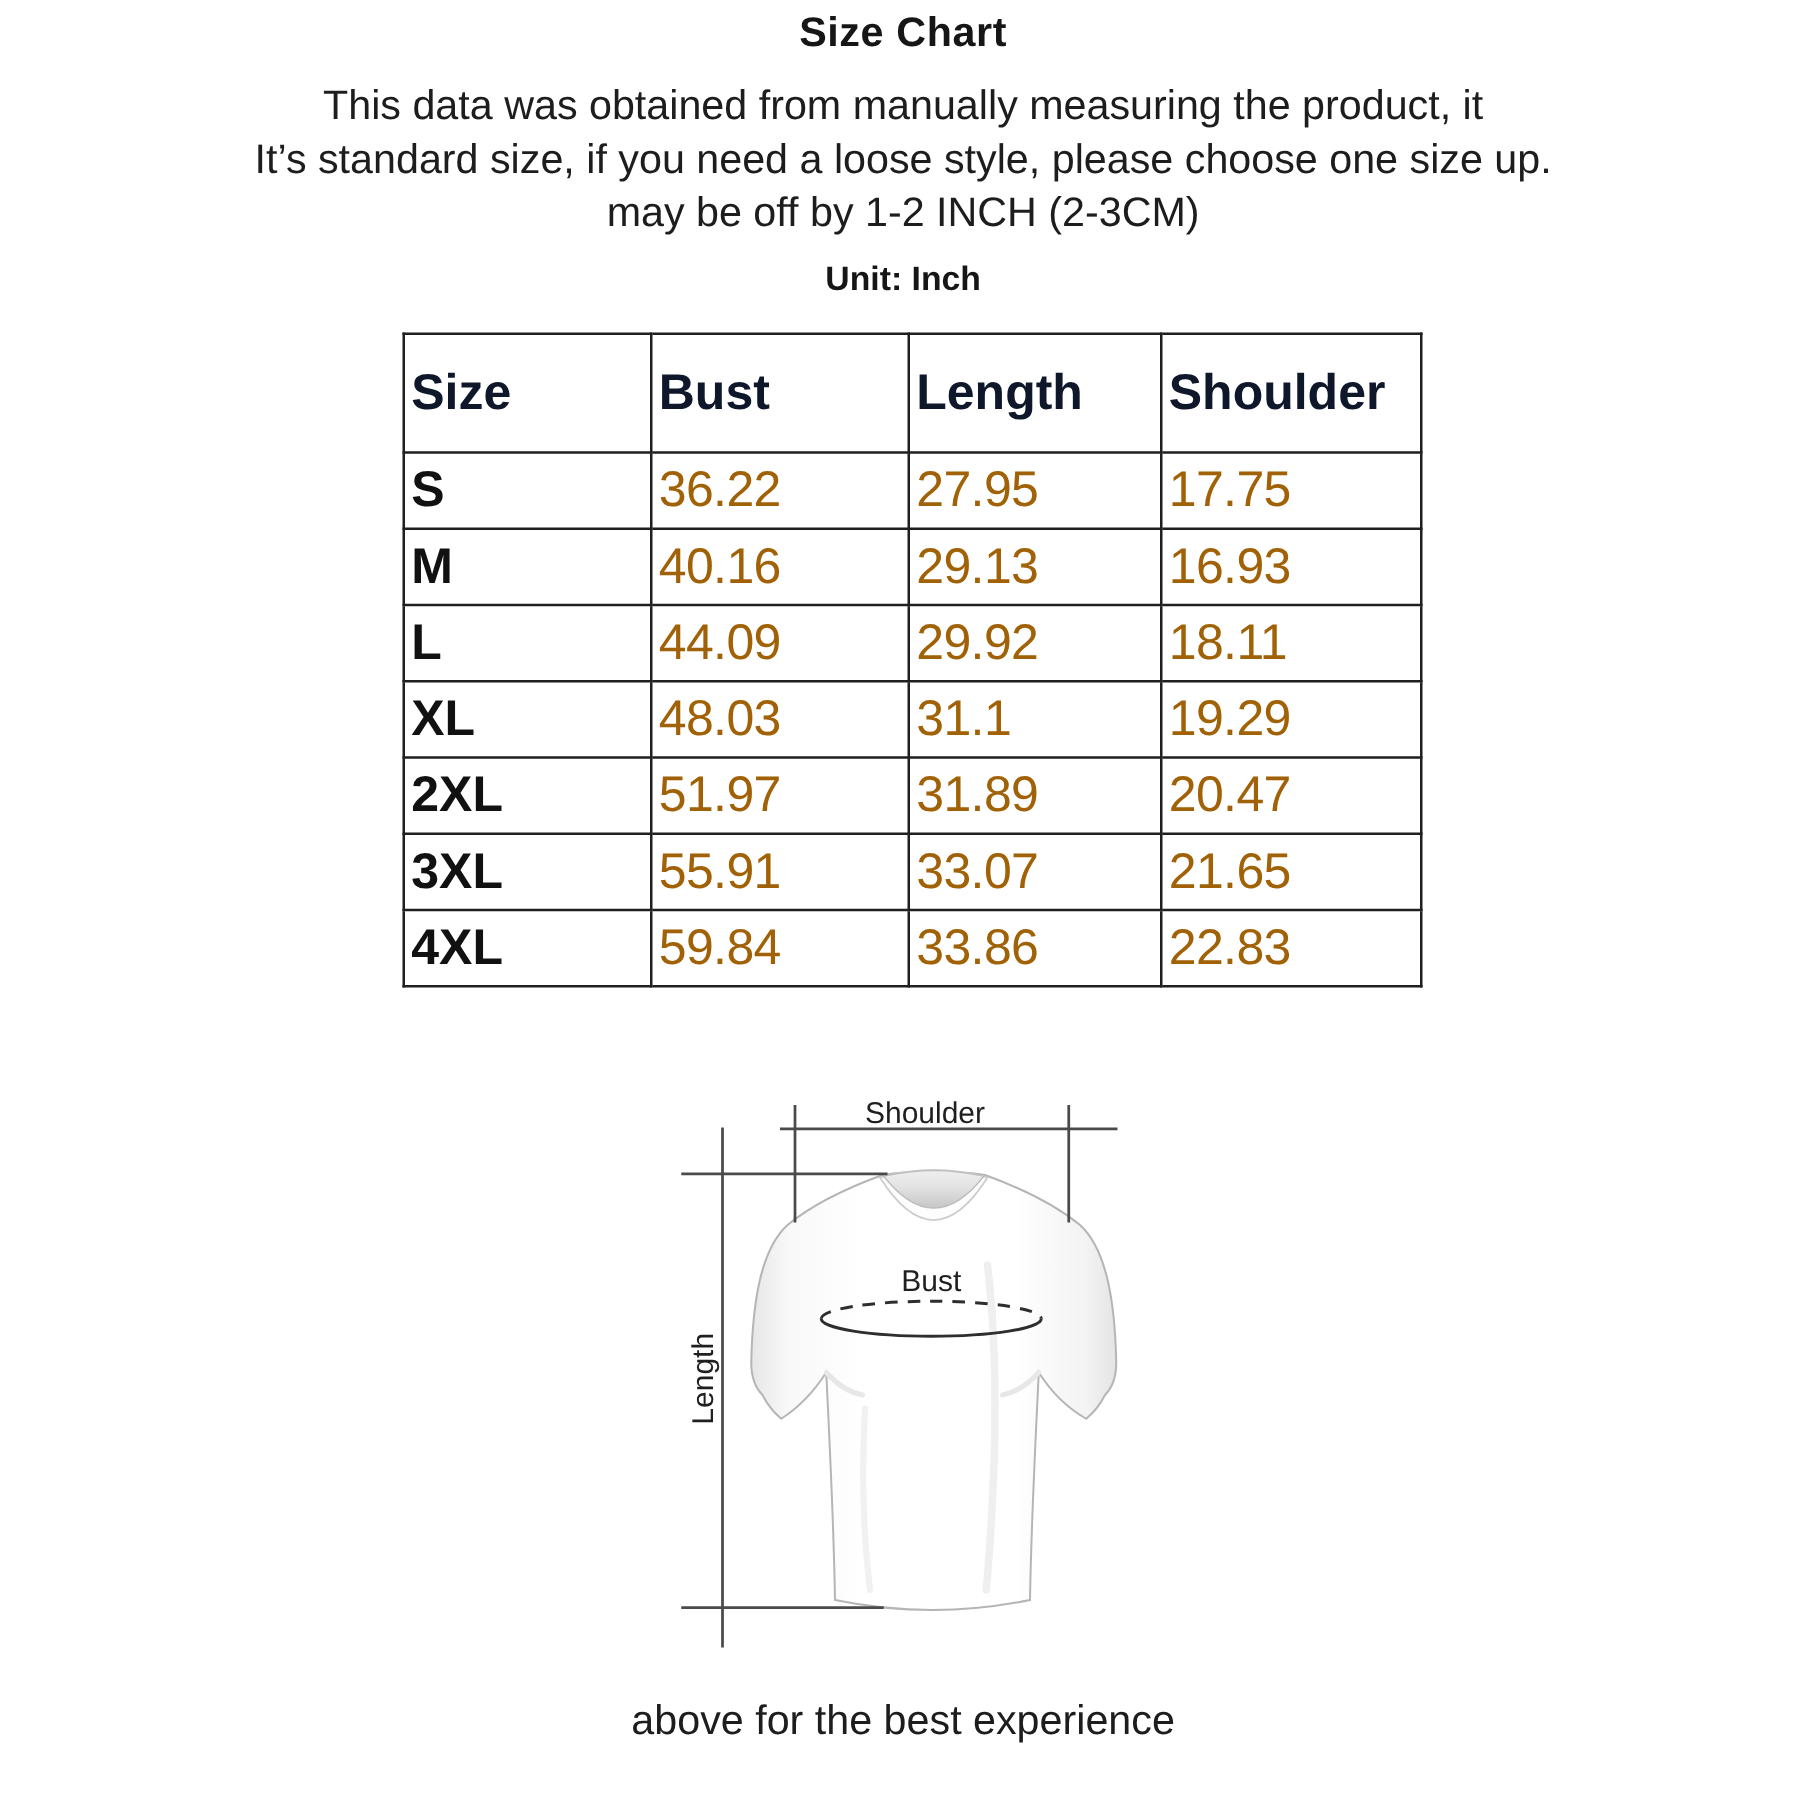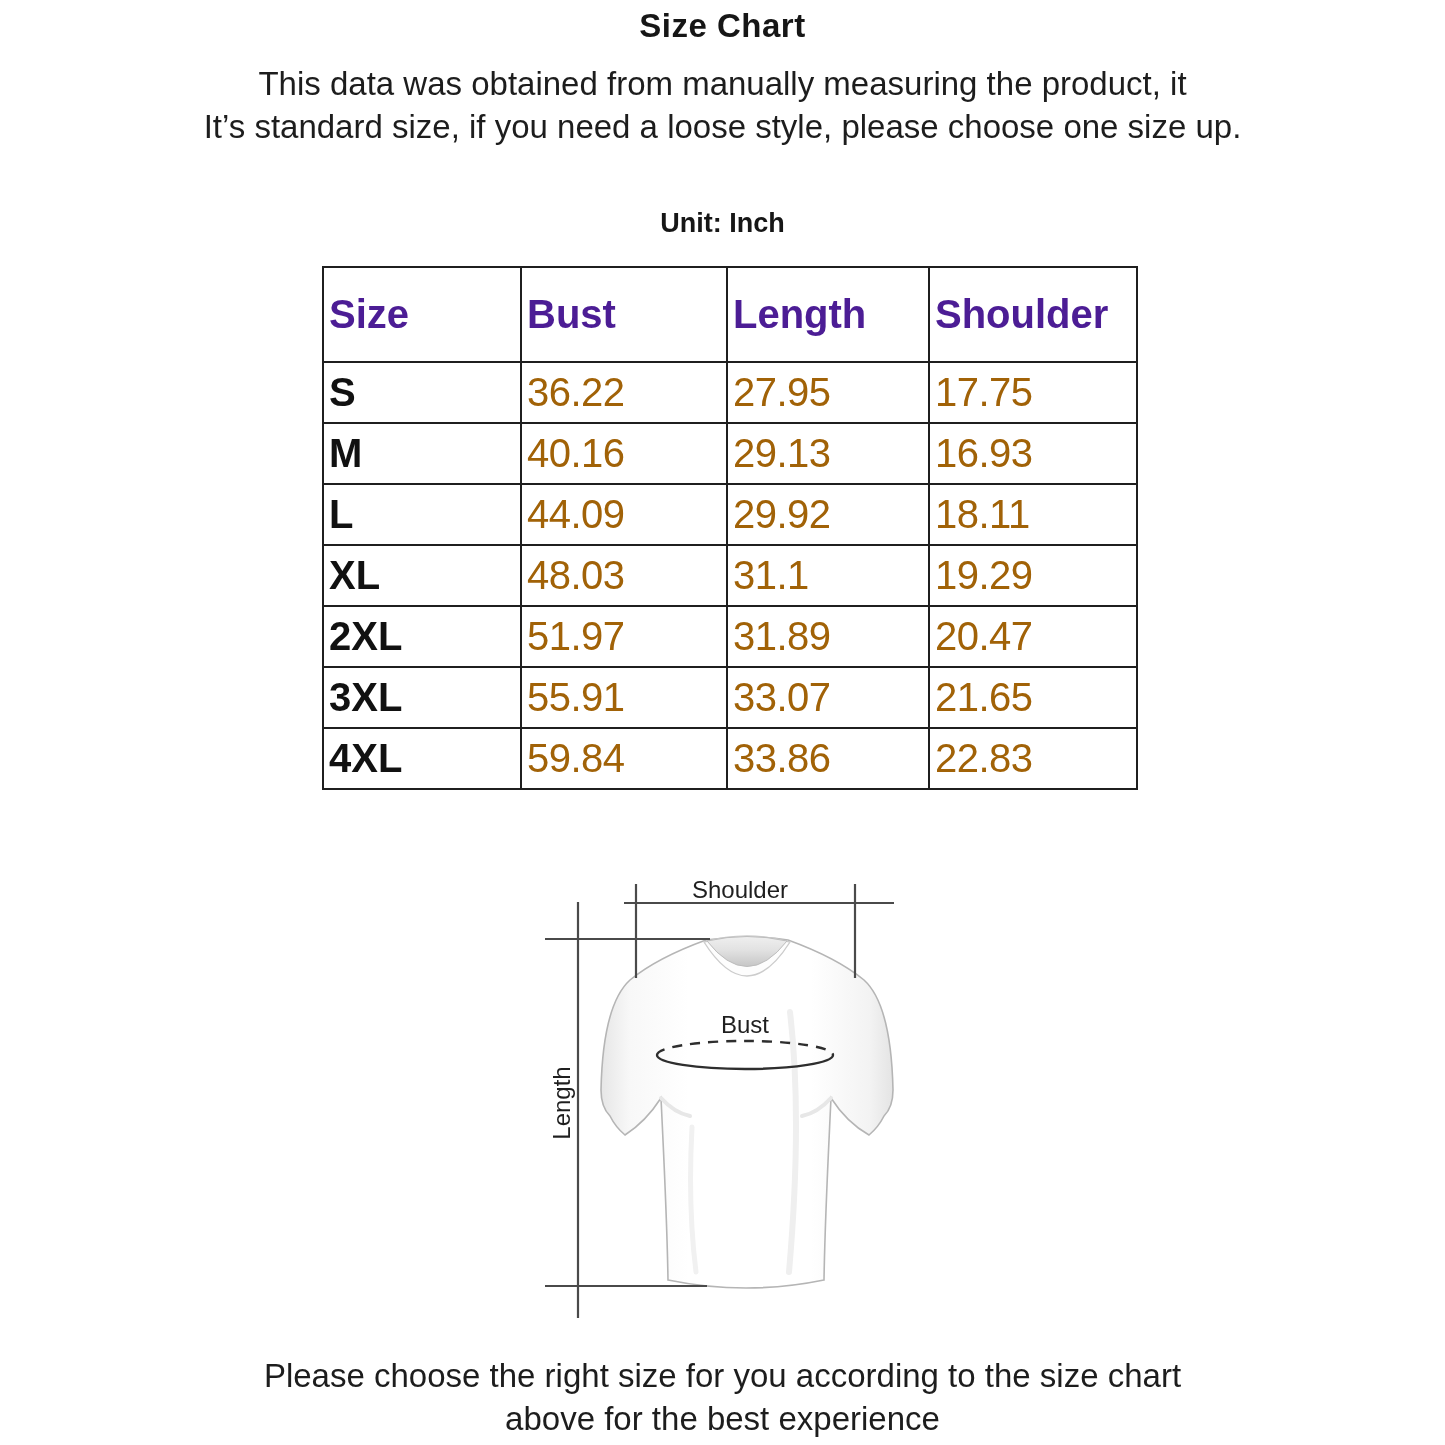--- a/index.html
+++ b/index.html
@@ -22,40 +22,41 @@
   table.size-table{
     position:absolute;left:322px;top:266px;width:814px;
     border-collapse:collapse;table-layout:fixed;background:#ffffff;
   }
   table.size-table th,table.size-table td{
     border:2px solid #1f1f1f;padding:0 0 0 5px;text-align:left;vertical-align:middle;
     white-space:nowrap;overflow:hidden;
   }
   table.size-table thead tr{height:95px;}
   table.size-table tbody tr{height:61px;}
-  table.size-table th{font-size:40px;font-weight:800;color:#4c1d95;}
+  table.size-table th{font-size:40px;font-weight:800;color:#0f172a;}
   td.cell-size{font-size:40px;font-weight:800;color:#111111;}
   td.cell-num{font-size:40px;font-weight:400;color:#a16207;letter-spacing:-0.5px;}
   .diagram{position:absolute;left:540px;top:872px;width:380px;height:460px;}
   .diag-label{font-family:"Liberation Sans",sans-serif;font-size:24px;fill:#1f1f1f;}
   .footer{
     position:absolute;top:1354px;left:0;width:100%;text-align:center;
     font-size:33px;line-height:43px;font-weight:400;color:#1d1d1d;
   }
 </style>
 </head>
 <body>
 
 <div class="canvas">
 
   <div class="page-title">Size Chart</div>
 
   <div class="intro">
     <div>This data was obtained from manually measuring the product, it</div>
     <div>It’s standard size, if you need a loose style, please choose one size up.</div>
+    <div>may be off by 1-2 INCH (2-3CM)</div>
   </div>
 
   <div class="unit-label">Unit: Inch</div>
 
   <table class="size-table">
     <colgroup>
       <col style="width:198px">
         <col style="width:206px">
         <col style="width:202px">
         <col style="width:208px">
@@ -170,17 +171,16 @@
       <path d="M 117,183 A 88,14 0 0 1 293,183" fill="none" stroke="#2e2e2e" stroke-width="2.4" stroke-dasharray="10 8"></path>
       <path d="M 117,183 A 88,14 0 0 0 293,183" fill="none" stroke="#2e2e2e" stroke-width="2.4"></path>
     </g>
 
     <text class="diag-label" x="200" y="26" text-anchor="middle">Shoulder</text>
     <text class="diag-label" x="205" y="161" text-anchor="middle">Bust</text>
     <text class="diag-label" transform="translate(30,231) rotate(-90)" x="0" y="0" text-anchor="middle">Length</text>
   </svg>
 
   <div class="footer">
-    <div>Please choose the right size for you according to the size chart</div>
     <div>above for the best experience</div>
   </div>
 
 </div>
 
 </body></html>

